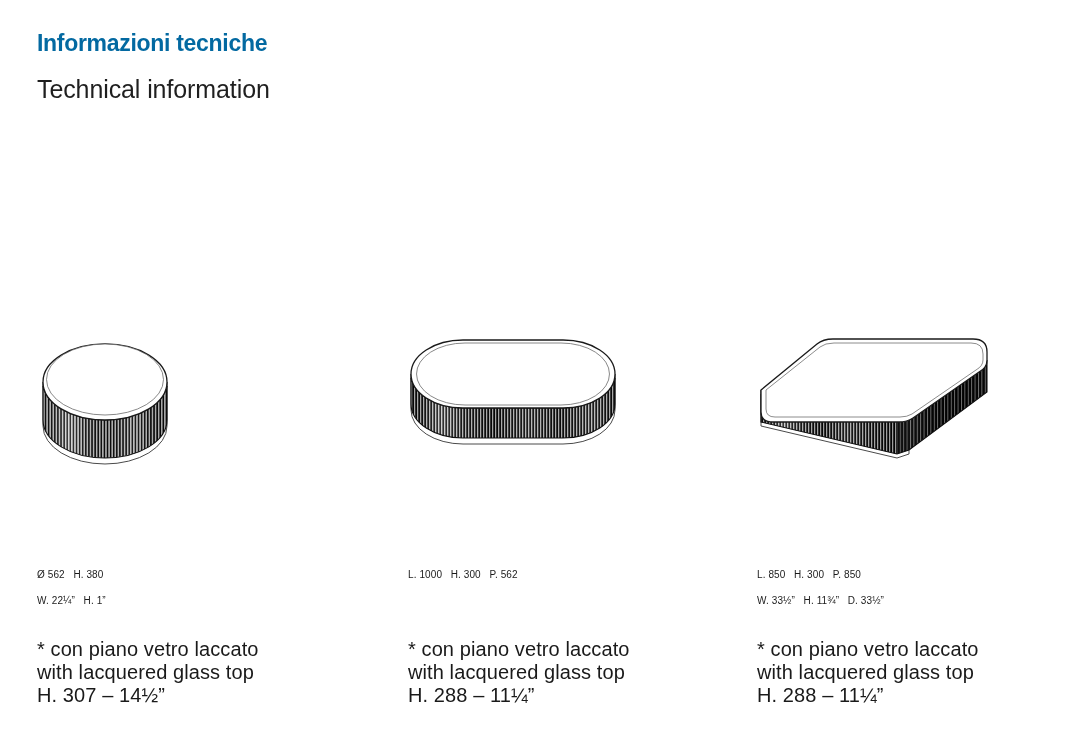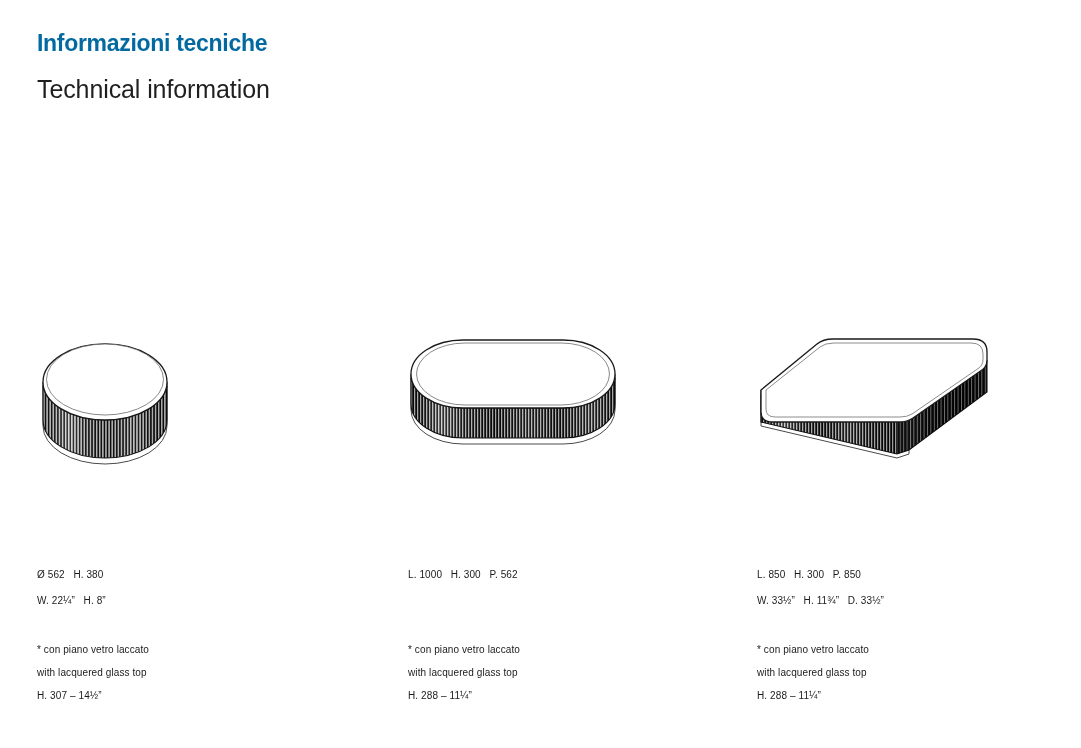--- a/index.html
+++ b/index.html
@@ -32,21 +32,21 @@
   .figure { position:relative; height:165px; }
   .figure svg { display:block; }
 
   .specs { position:absolute; top:232px; left:0; width:330px; }
   .spec-line {
     font-size:10px; line-height:26px; color:#1a1a1a;
     white-space:pre; letter-spacing:0.1px;
   }
   .note { position:absolute; top:308px; left:0; width:330px; }
   .note-line {
-    font-size:10px; line-height:23px; color:#1a1a1a;
+    font-size:20px; line-height:23px; color:#1a1a1a;
     white-space:pre; letter-spacing:0.1px;
   }
 </style>
 </head>
 <body>
 
 <div class="page">
 
   <div class="header">
     <div class="title-it">Informazioni tecniche</div>
@@ -88,21 +88,21 @@
         </g>
         <path d="M6 52 A 62 38 0 0 0 130 52 L 130 90 A 62 38 0 0 1 6 90 Z" fill="none" stroke="#111111" stroke-width="1.1"></path>
 
         <ellipse cx="68" cy="52" rx="62" ry="38" fill="#ffffff" stroke="#1a1a1a" stroke-width="1.3"></ellipse>
         <ellipse cx="68" cy="49.5" rx="58.5" ry="35.5" fill="#ffffff" stroke="#6a6a6a" stroke-width="0.8"></ellipse>
       </svg>
     </div>
 
     <div class="specs">
       <div class="spec-line">Ø 562   H. 380</div>
-      <div class="spec-line">W. 22¼”   H. 8”</div>
+      <div class="spec-line">W. 22¼”   H. 1”</div>
     </div>
 
     <div class="note">
       <div class="note-line">* con piano vetro laccato</div>
       <div class="note-line">with lacquered glass top</div>
       <div class="note-line">H. 307 – 14½”</div>
     </div>
   </div>
 
   <div class="col col-1">

